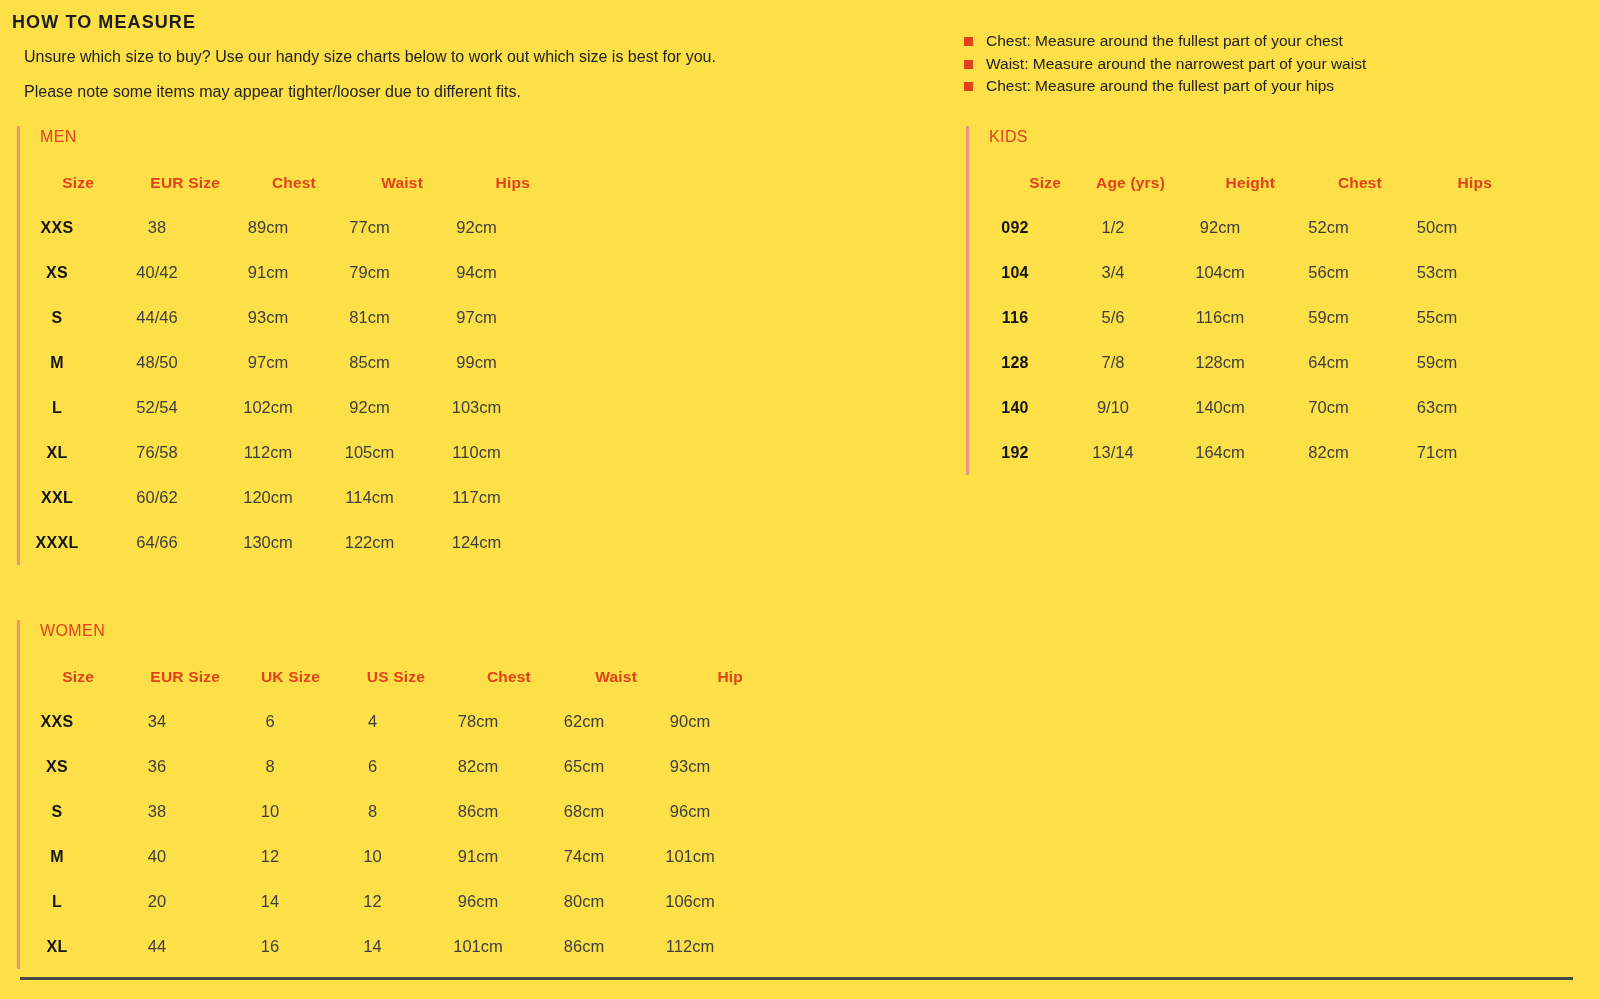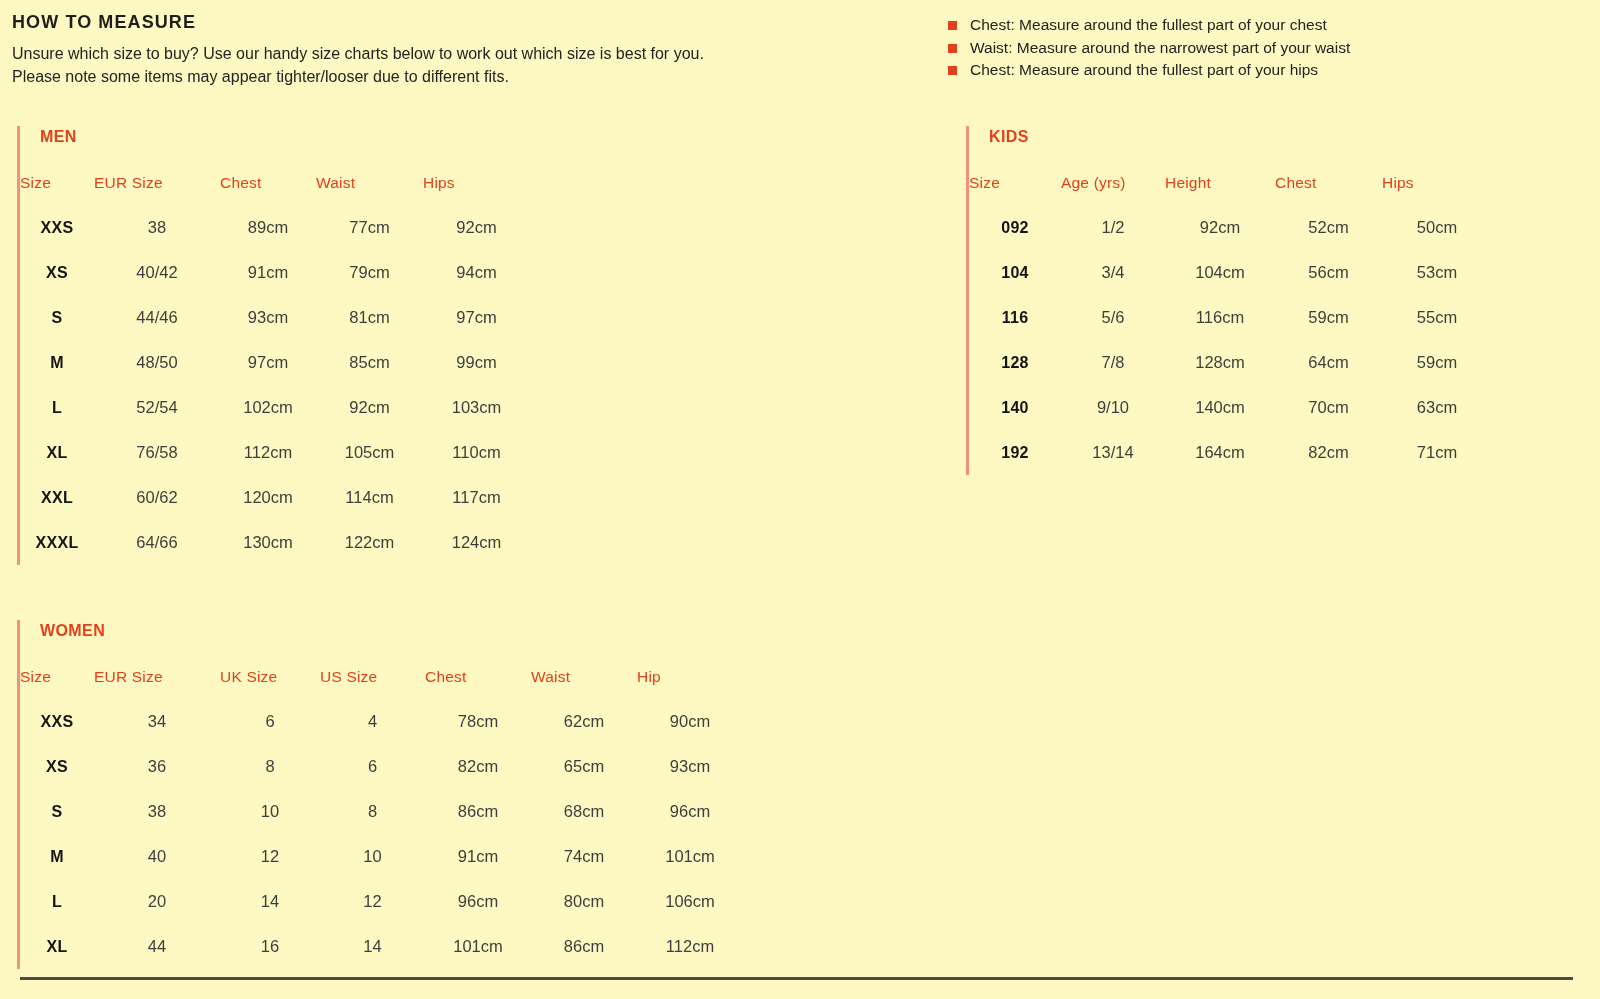--- a/index.html
+++ b/index.html
@@ -4,38 +4,38 @@
 <style>
   :root{
     --accent:#e2411c;
     --rule:#f2917d;
     --ink:#1d1d1b;
     --cell:#3e3e3d;
     --dark-rule:#4a4a47;
   }
   html,body{margin:0;padding:0;background:#fff;}
   body{font-family:"Liberation Sans", sans-serif;}
-  .canvas{position:relative;width:1600px;height:999px;background:#fef9c3;overflow:hidden;}
+  .canvas{position:relative;width:1600px;height:999px;background:#fde047;overflow:hidden;}
 
   
   .header-left{position:absolute;left:12px;top:12px;width:840px;}
   .page-title{margin:0 0 9px 0;font-size:18px;font-weight:bold;letter-spacing:1.1px;color:var(--ink);}
-  .intro p{margin:0;font-size:16px;line-height:23px;color:#232321;}
+  .intro p{margin:12px;font-size:16px;line-height:23px;color:#232321;}
 
   
-  .tips{position:absolute;left:948px;top:14px;margin:0;padding:0;list-style:none;}
+  .tips{position:absolute;left:948px;top:14px;margin:16px;padding:0;list-style:none;}
   .tips li{display:flex;align-items:flex-start;line-height:22.5px;font-size:15.5px;color:#232321;}
   .tip-bullet{flex:0 0 9px;width:9px;height:9px;background:var(--accent);margin:7px 13px 0 0;}
 
   
   .size-section{position:absolute;border-left:3px solid var(--rule);}
-  .section-title{margin:2px 0 0 20px;font-size:16px;font-weight:bold;letter-spacing:0.4px;color:var(--accent);}
+  .section-title{margin:2px 0 0 20px;font-size:16px;font-weight:normal;letter-spacing:0.4px;color:var(--accent);}
   .size-table{border-collapse:collapse;table-layout:fixed;margin-top:14px;}
-  .size-table th{height:45px;padding:0;text-align:left;vertical-align:middle;
-                 font-size:15.5px;font-weight:normal;letter-spacing:0.2px;color:var(--accent);margin-left:14px;}
+  .size-table th{height:45px;padding:0;text-align:right;vertical-align:middle;
+                 font-size:15.5px;font-weight:bold;letter-spacing:0.2px;color:var(--accent);margin-left:14px;}
   .size-table td{height:45px;padding:0;text-align:center;vertical-align:middle;
                  font-size:16.5px;font-weight:normal;color:var(--cell);}
   .size-table td.size-cell{font-size:16px;font-weight:bold;color:#141413;letter-spacing:0.3px;}
 
   .men-section{left:17px;top:126px;}
   .kids-section{left:966px;top:126px;}
   .women-section{left:17px;top:620px;}
 
   .men-table   col.c1{width:74px}  .men-table   col.c2{width:126px}
   .men-table   col.c3{width:96px}  .men-table   col.c4{width:107px}

